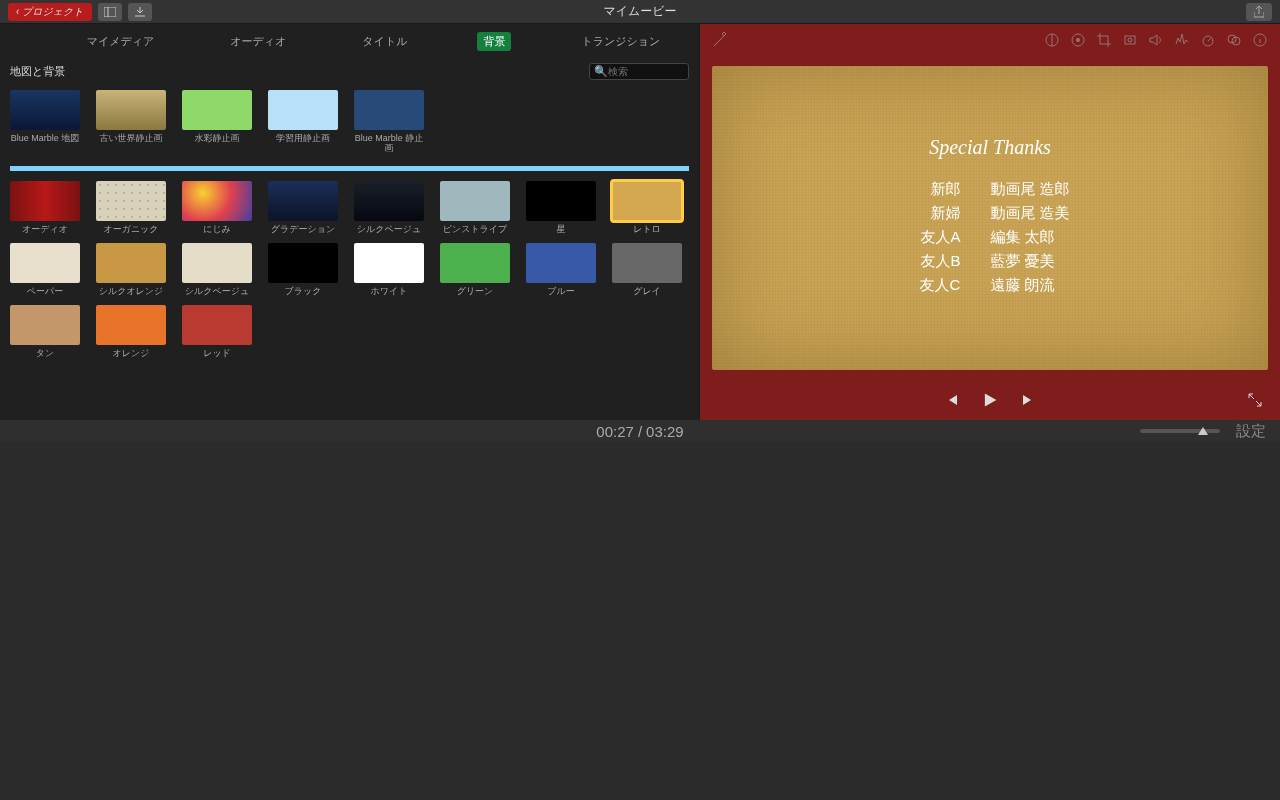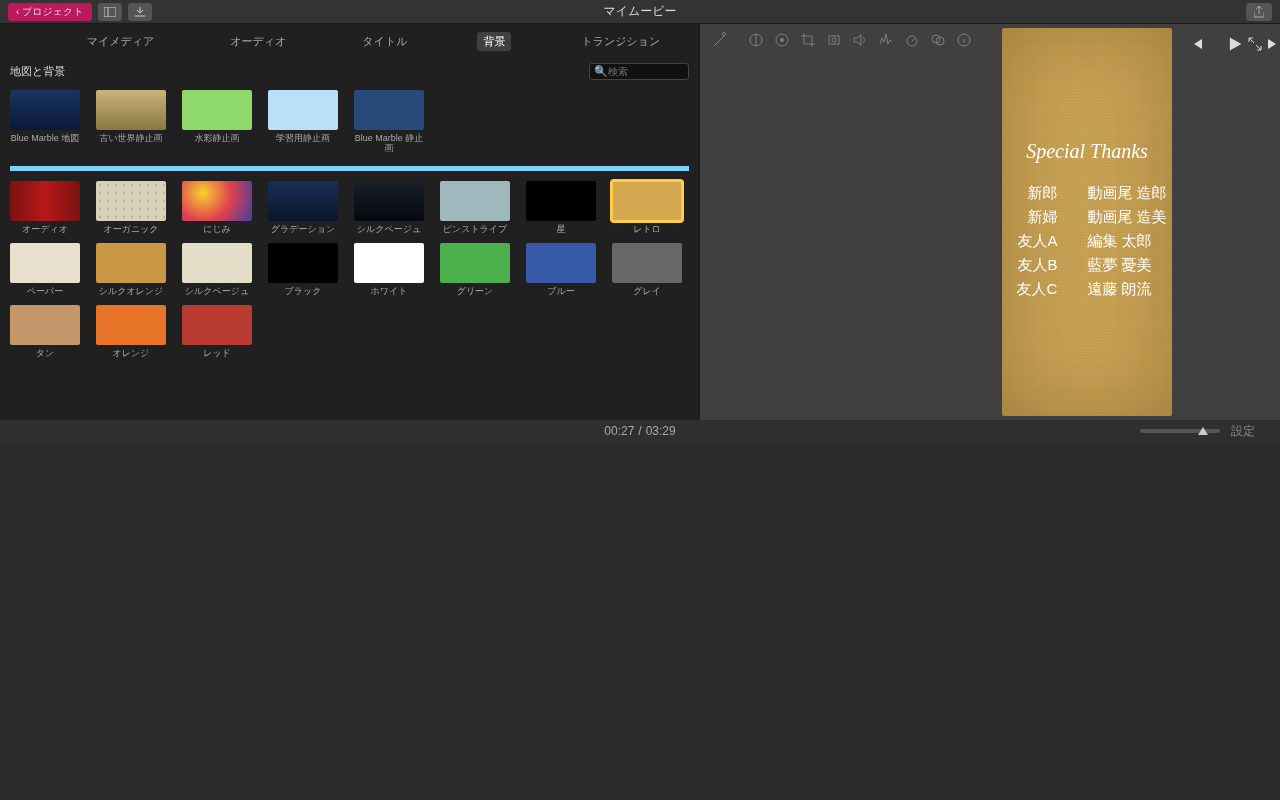--- a/index.html
+++ b/index.html
@@ -1,57 +1,57 @@
 <!DOCTYPE html>
 <html><head>
 <meta charset="utf-8">
 <style>
 * { margin: 0; padding: 0; box-sizing: border-box; }
 body { font-family: -apple-system, "Helvetica Neue", sans-serif; background: #2b2b2b; color: #ccc; font-size: 11px; overflow: hidden; width: 1280px; height: 800px; }
 
 .titlebar { height: 24px; background: #333; display: flex; align-items: center; justify-content: space-between; padding: 0 8px; border-bottom: 1px solid #1a1a1a; }
 .titlebar-left { display: flex; align-items: center; gap: 6px; }
-.back-btn { background: #be185d; border: none; color: #ddd; padding: 2px 8px; border-radius: 3px; font-size: 10px; cursor: pointer; }
+.back-btn { background: #b91c1c; border: none; color: #ddd; padding: 2px 8px; border-radius: 3px; font-size: 10px; cursor: pointer; font-style: italic; }
 .tool-btn { background: #555; border: none; color: #ddd; width: 24px; height: 18px; border-radius: 3px; cursor: pointer; display: flex; align-items: center; justify-content: center; }
 .title-center { position: absolute; left: 50%; transform: translateX(-50%); font-size: 12px; color: #ddd; }
 .share-btn { background: #555; border: none; width: 26px; height: 18px; border-radius: 3px; cursor: pointer; display:flex; align-items:center; justify-content:center;}
 
 .upper { display: flex; height: 396px; }
 .browser { width: 700px; background: #202020; display: flex; flex-direction: column; border-right: 1px solid #1a1a1a; }
 .tabs { display: flex; gap: 16px; padding: 8px 0; justify-content: center; font-size: 11px; }
 .tab { color: #aaa; cursor: pointer; padding: 2px 6px; border-radius:3px;margin-left:48px;}
-.tab.active { background: #404040; color:#fff; }
+.tab.active { background: #15803d; color:#fff; }
 .browser-header { display: flex; justify-content: space-between; align-items: center; padding: 4px 10px; }
 .section-title { font-size: 11px; color: #ddd; }
 .search { background: #111; border: 1px solid #444; border-radius: 3px; padding: 2px 6px; color: #ccc; font-size: 10px; width: 100px; }
 .grid-wrap { overflow-y: auto; flex: 1; padding: 6px 10px; }
 .grid-wrap::-webkit-scrollbar { width: 6px; } .grid-wrap::-webkit-scrollbar-thumb { background:#555; border-radius:3px;}
 .thumb-row { display: flex; flex-wrap: wrap; gap: 8px 16px; padding-bottom: 12px; border-bottom: 5px solid #7dd3fc; margin-bottom: 10px; }
 .thumb-row.noborder { border-bottom:none; }
 .thumb-item { width: 70px; text-align: center; cursor: pointer; }
 .thumb-img { width: 70px; height: 40px; border-radius: 2px; margin-bottom: 4px; }
 .thumb-label { font-size: 9px; color: #aaa; line-height: 1.1; display:block;}
 .selected .thumb-img { outline: 3px solid #ffcc44; outline-offset: -1px; }
 
-.preview-panel { flex: 1; background: #404040; display: flex; flex-direction: row; gap: 6px; }
+.preview-panel { flex: 1; background: #7f1d1d; display: flex; flex-direction: column; gap: 6px; }
 .preview-tools { height: 32px; display: flex; align-items: center; justify-content: flex-end; padding: 0 12px; gap: 10px; }
 .preview-tools .ticon { width:16px; height:16px; opacity:.6; cursor:pointer; }
 .preview-tools .spacer{flex:1;}
 .preview-area { flex: 1; margin: 4px 12px; background: #c9a456; background-image: repeating-linear-gradient(0deg, rgba(150,110,40,.08) 0 1px, transparent 1px 3px), repeating-linear-gradient(90deg, rgba(150,110,40,.08) 0 1px, transparent 1px 3px); border-radius: 2px; position: relative; display:flex; flex-direction:column; align-items:center; justify-content:center; color:#fff; box-shadow: inset 0 0 80px rgba(90,60,20,.35);}
 .credits-title { font-family: 'Brush Script MT', cursive; font-style: italic; font-size: 20px; margin-bottom: 16px; }
 .credits-row { display: flex; gap: 30px; font-size: 15px; margin: 5px 0; }
 .credits-row span:first-child { width: 50px; text-align: right; }
 .playbar { height: 40px; display: flex; align-items: center; justify-content: center; gap: 22px; position:relative;}
 .play-icon{width:14px;height:14px;cursor:pointer;fill:#ddd;}
 .fs-icon{position:absolute;right:18px;}
 
-.time-bar { height: 22px; background: #2f2f2f; display: flex; align-items: center; justify-content: center; font-size: 12px; color: #aaa; gap:4px; position:relative;}
+.time-bar { height: 22px; background: #2f2f2f; display: flex; align-items: center; justify-content: center; font-size: 15px; color: #aaa; gap:4px; position:relative;}
 .time-bar .zoom{position:absolute;right:60px;width:80px;height:4px;background:#555;border-radius:2px;}
 .time-bar .zoom-knob{position:absolute;right:72px;top:7px;width:10px;height:8px;background:#ccc;clip-path:polygon(50% 0,100% 100%,0 100%);}
-.time-bar .settings{position:absolute;right:25px;color:#888;}
+.time-bar .settings{position:absolute;right:14px;color:#888;}
 
 .timeline { flex: 1; background: #333; position: relative; overflow: hidden; }
 .playhead { position: absolute; top: 0; bottom: 0; width: 1px; background: #ddd; left: 332px; }
 .playhead::before{content:'';position:absolute;top:0;left:-5px;width:11px;height:8px;background:#ddd;clip-path:polygon(0 0,100% 0,50% 100%);}
 
 
 .map1{background:linear-gradient(#1a3560,#0a1838);}
 .map2{background:linear-gradient(#c9b47a,#8a7842);}
 .map3{background:#8fd96b;}
 .map4{background:#b8e0f8;}

